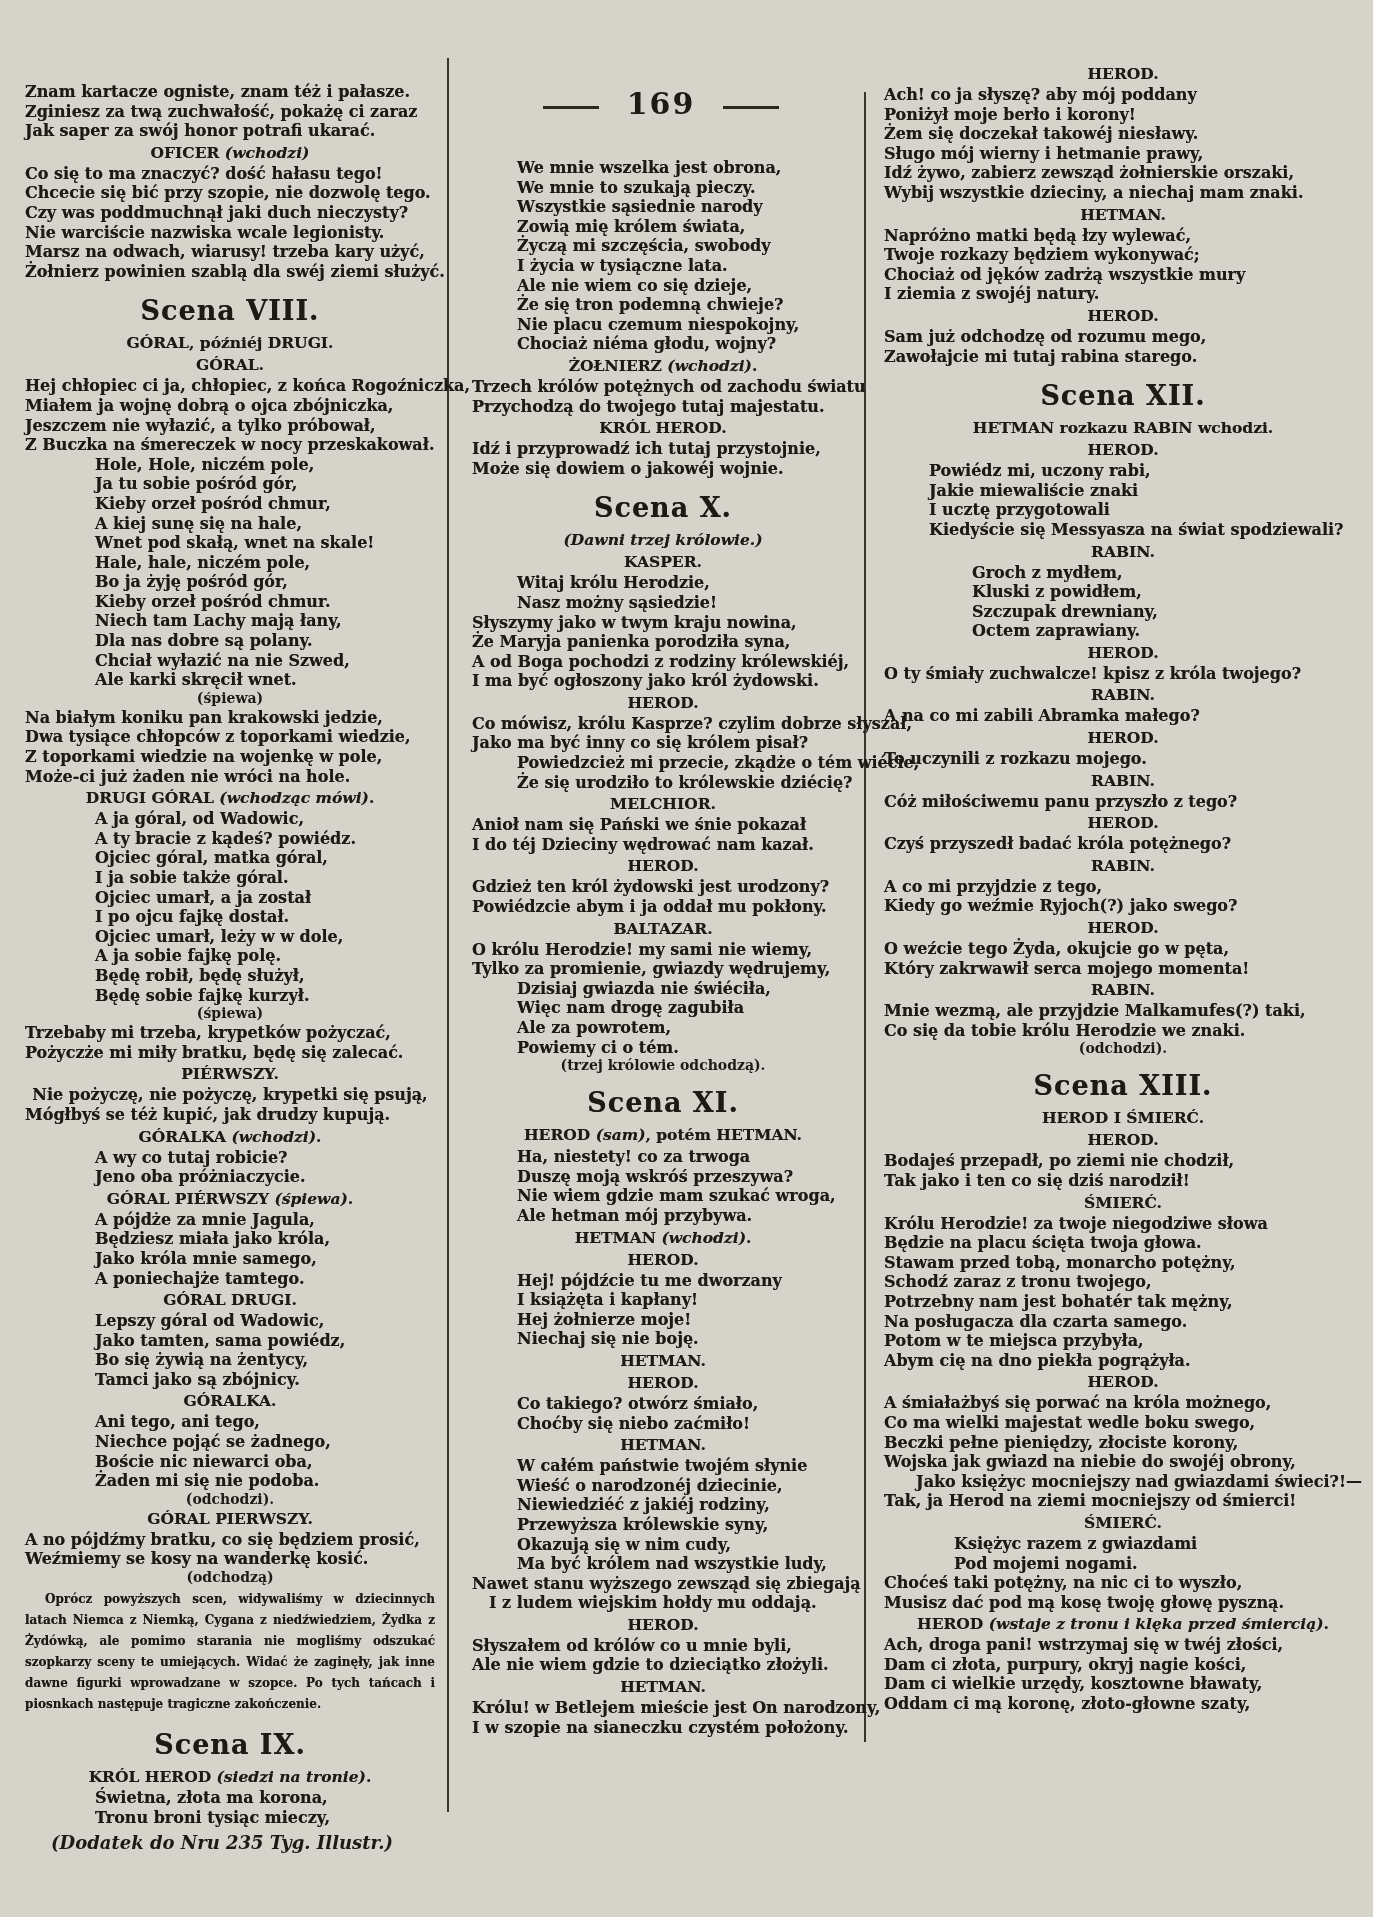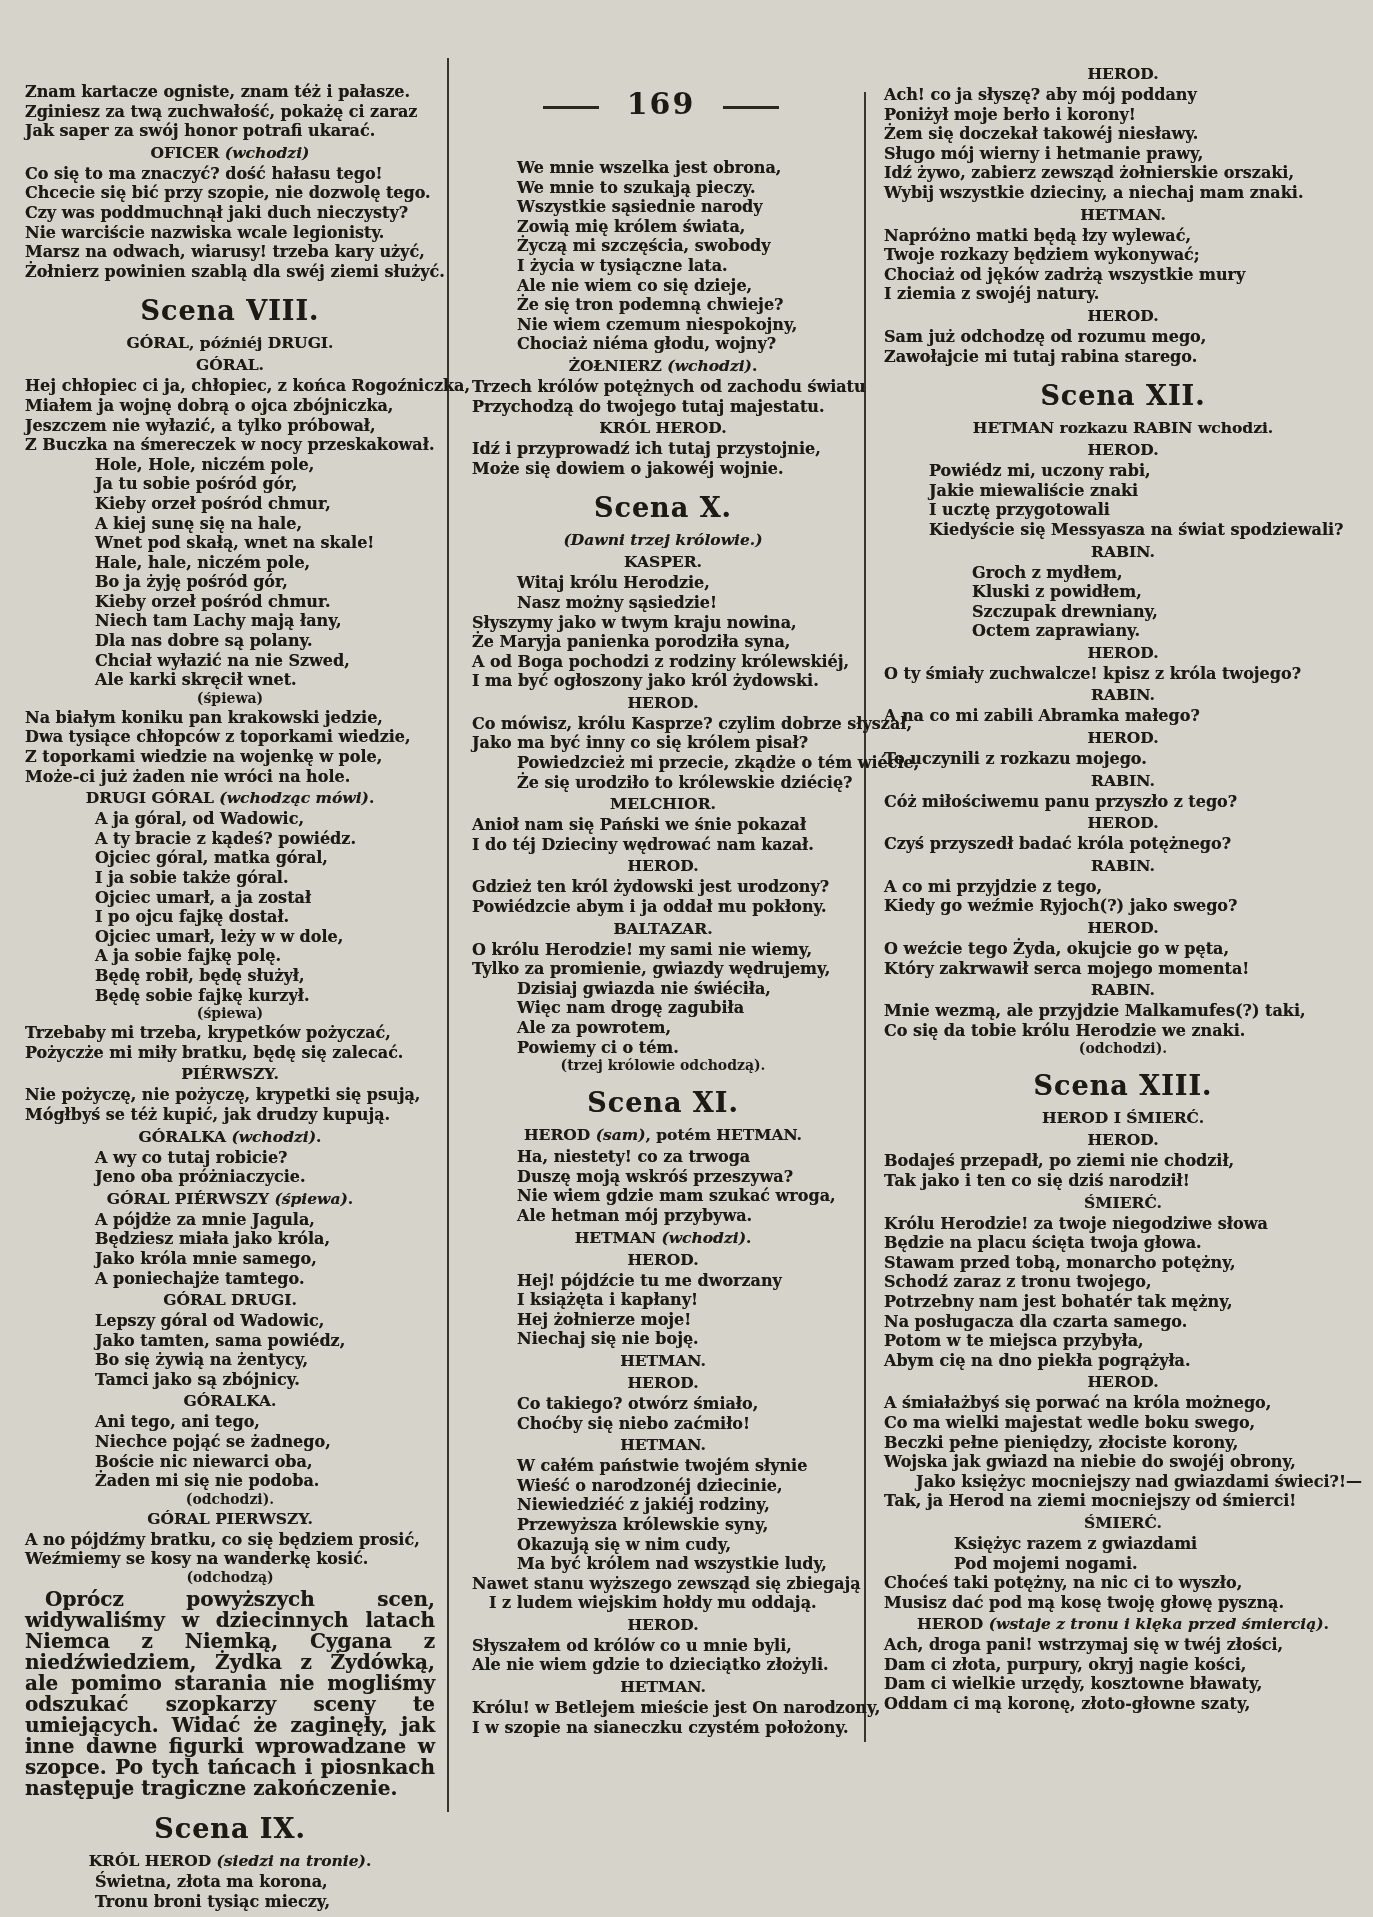--- a/index.html
+++ b/index.html
@@ -33,21 +33,21 @@
   #col3{left:884px;top:62px;width:478px;}
   .vl{font-size:16px;line-height:19.6px;font-weight:700;white-space:nowrap;
       text-shadow:0 0 .5px rgba(30,26,18,.6);}
   .speaker{text-align:center;font-size:15.5px;line-height:20px;font-weight:700;margin:2px 0 1px;
       text-shadow:0 0 .4px rgba(30,26,18,.55);}
   .cast{text-align:center;font-size:15.5px;line-height:20px;font-weight:700;margin:0 0 2px;
       text-shadow:0 0 .4px rgba(30,26,18,.55);}
   .scene{text-align:center;font-size:27px;font-weight:700;margin:14px 0 7px;letter-spacing:1px;
       text-shadow:0 0 .5px rgba(30,26,18,.6);}
   .stage{text-align:center;font-size:14px;line-height:16px;font-weight:700;margin:0 0 2px;}
-  .prose{font-size:20px;font-weight:700;line-height:21px;text-align:justify;text-indent:20px;margin:4px 0 2px;
+  .prose{font-size:12px;font-weight:700;line-height:21px;text-align:justify;text-indent:20px;margin:4px 0 2px;
       text-shadow:0 0 .5px rgba(30,26,18,.6);}
   .footnote{font-size:18px;font-style:italic;font-weight:700;margin-top:5px;padding-left:26px;}
 </style>
 </head>
 <body>
 
 <div class="page">
   <div class="pagenum-wrap">
     <span class="dash"></span><span class="num">169</span><span class="dash"></span>
   </div>
@@ -111,21 +111,21 @@
         <div class="vl" style="padding-left: 70px;">Będę robił, będę służył,</div>
         <div class="vl" style="padding-left: 70px;">Będę sobie fajkę kurzył.</div>
       </div>
       <div class="stage">(śpiewa)</div>
       <div class="verse">
         <div class="vl" style="padding-left: 0px;">Trzebaby mi trzeba, krypetków pożyczać,</div>
         <div class="vl" style="padding-left: 0px;">Pożyczże mi miły bratku, będę się zalecać.</div>
       </div>
       <div class="speaker">PIÉRWSZY.</div>
       <div class="verse">
-        <div class="vl" style="padding-left: 0px;">Nie pożyczę, nie pożyczę, krypetki się psują,</div>
+        <div class="vl" style="padding-left: 0px; text-align: center;">Nie pożyczę, nie pożyczę, krypetki się psują,</div>
         <div class="vl" style="padding-left: 0px;">Mógłbyś se téż kupić, jak drudzy kupują.</div>
       </div>
       <div class="speaker">GÓRALKA <i>(wchodzi)</i>.</div>
       <div class="verse">
         <div class="vl" style="padding-left: 70px;">A wy co tutaj robicie?</div>
         <div class="vl" style="padding-left: 70px;">Jeno oba próżniaczycie.</div>
       </div>
       <div class="speaker">GÓRAL PIÉRWSZY <i>(śpiewa)</i>.</div>
       <div class="verse">
         <div class="vl" style="padding-left: 70px;">A pójdże za mnie Jagula,</div>
@@ -166,21 +166,21 @@
   <div id="col2" class="col">
       <div class="verse">
         <div class="vl" style="padding-left: 45px;">We mnie wszelka jest obrona,</div>
         <div class="vl" style="padding-left: 45px;">We mnie to szukają pieczy.</div>
         <div class="vl" style="padding-left: 45px;">Wszystkie sąsiednie narody</div>
         <div class="vl" style="padding-left: 45px;">Zowią mię królem świata,</div>
         <div class="vl" style="padding-left: 45px;">Życzą mi szczęścia, swobody</div>
         <div class="vl" style="padding-left: 45px;">I życia w tysiączne lata.</div>
         <div class="vl" style="padding-left: 45px;">Ale nie wiem co się dzieje,</div>
         <div class="vl" style="padding-left: 45px;">Że się tron podemną chwieje?</div>
-        <div class="vl" style="padding-left: 45px;">Nie wiem czemum niespokojny,</div>
+        <div class="vl" style="padding-left: 45px;">Nie placu czemum niespokojny,</div>
         <div class="vl" style="padding-left: 45px;">Chociaż niéma głodu, wojny?</div>
       </div>
       <div class="speaker">ŻOŁNIERZ <i>(wchodzi)</i>.</div>
       <div class="verse">
         <div class="vl" style="padding-left: 0px;">Trzech królów potężnych od zachodu światu</div>
         <div class="vl" style="padding-left: 0px;">Przychodzą do twojego tutaj majestatu.</div>
       </div>
       <div class="speaker">KRÓL HEROD.</div>
       <div class="verse">
         <div class="vl" style="padding-left: 0px;">Idź i przyprowadź ich tutaj przystojnie,</div>

